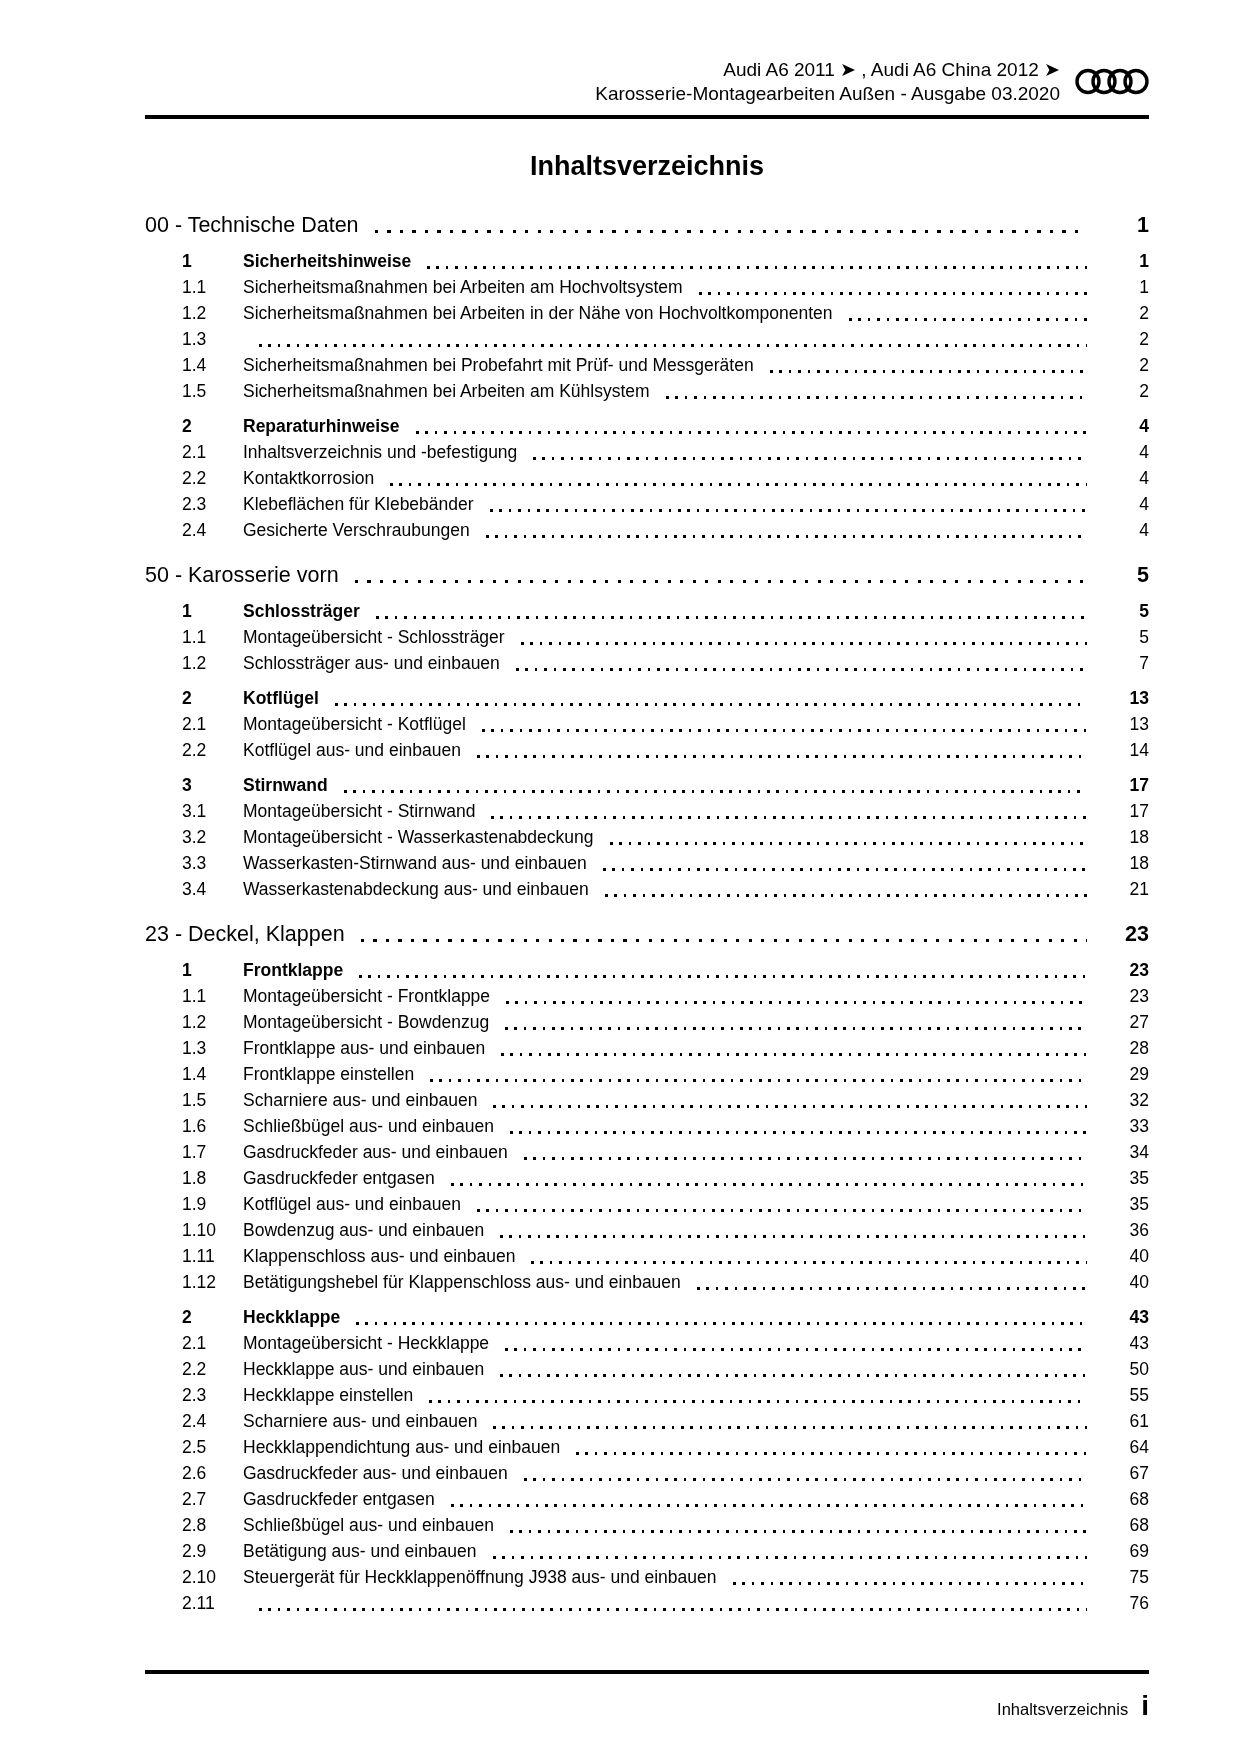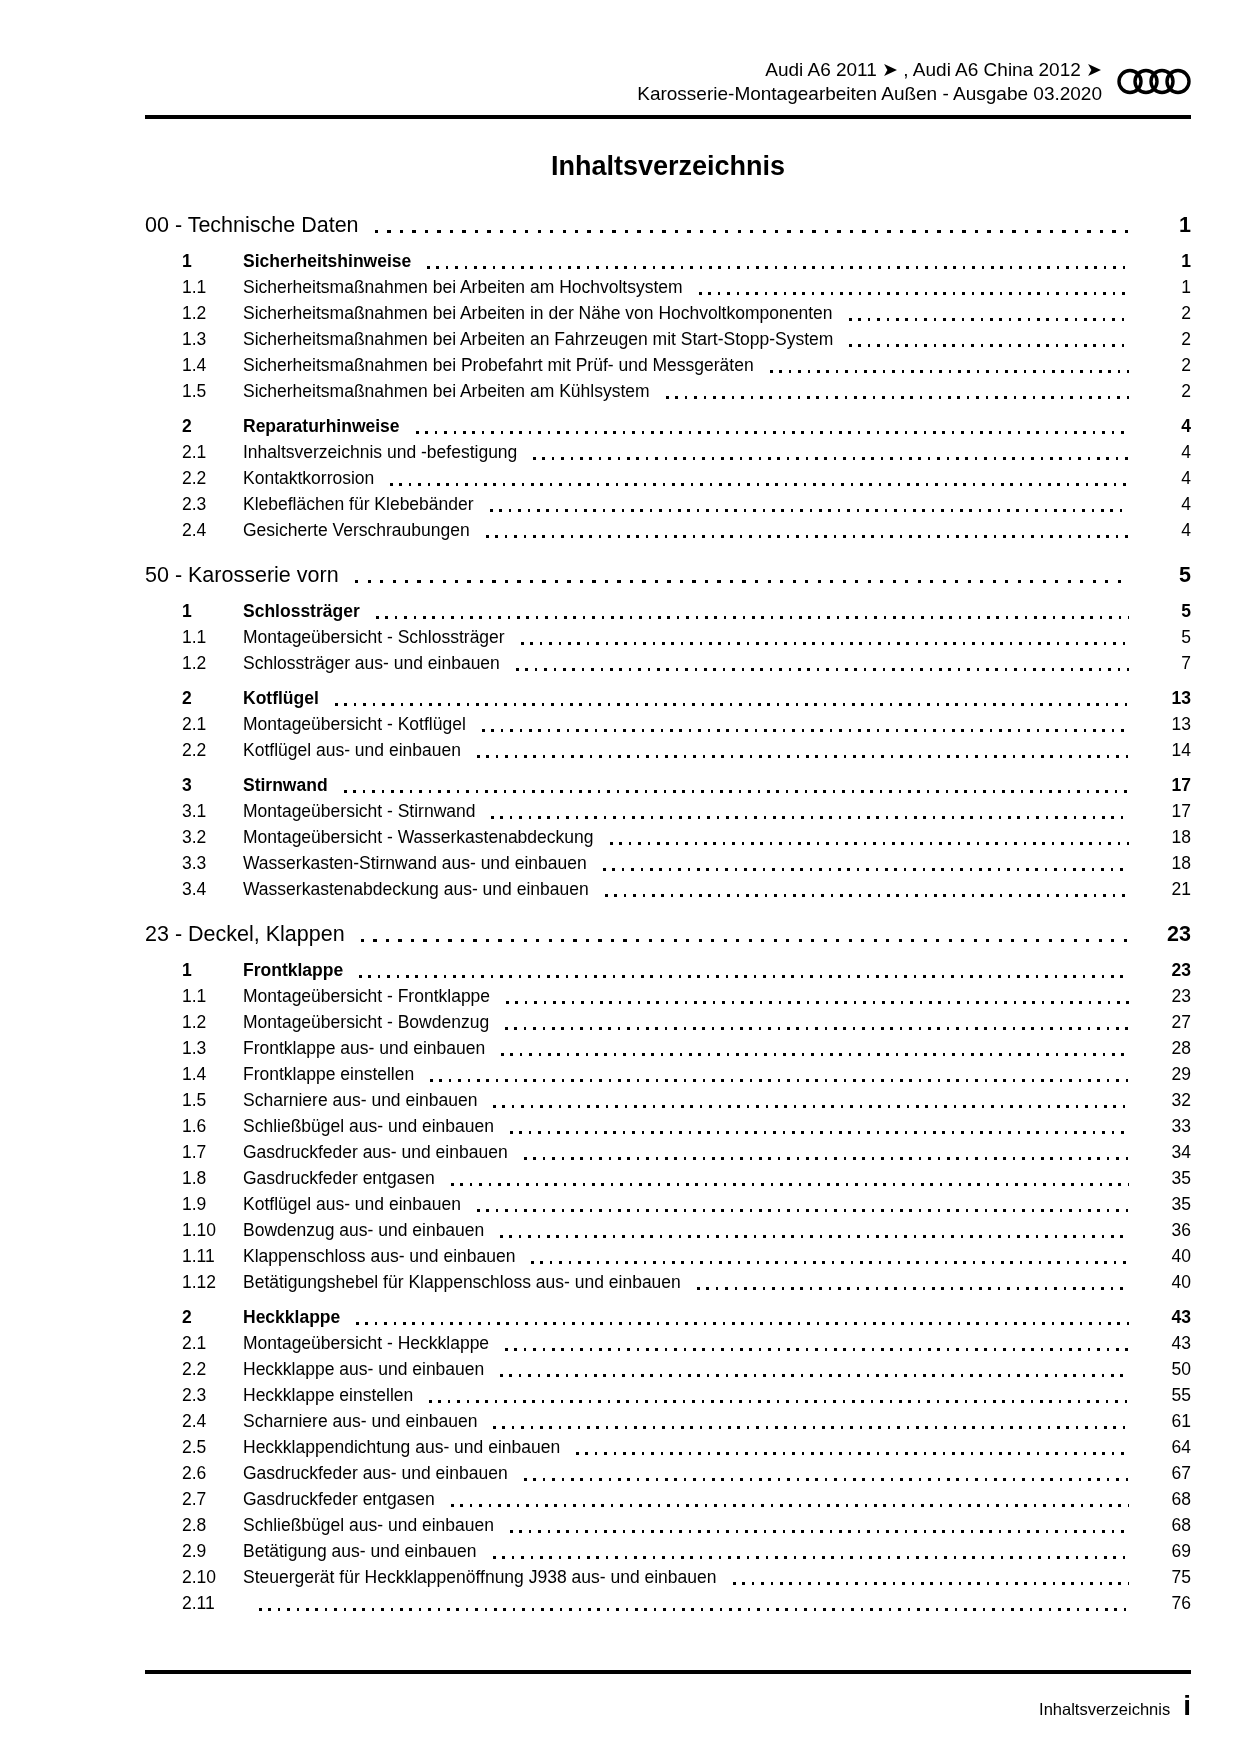--- a/index.html
+++ b/index.html
@@ -9,21 +9,21 @@
     height: 1754px;
     background: #ffffff;
     color: #000000;
     font-family: "Liberation Sans", sans-serif;
     overflow: hidden;
   }
   .page {
     box-sizing: border-box;
     width: 1240px;
     height: 1754px;
-    padding: 58px 49px 0 145px;
+    padding: 58px 91px 0 145px;
   }
   
   .header {
     display: flex;
     justify-content: flex-end;
     align-items: flex-start;
     gap: 15px;
   }
   .header-text {
     text-align: right;
@@ -140,21 +140,20 @@
         <span class="pageno">1</span>
       </div>
       <div class="entry-row">
         <span class="num">1.2</span>
         <span class="entry-title">Sicherheitsmaßnahmen bei Arbeiten in der Nähe von Hochvoltkomponenten</span>
         <span class="leader"></span>
         <span class="pageno">2</span>
       </div>
       <div class="entry-row">
         <span class="num">1.3</span>
-        <span class="entry-title">Sicherheitsmaßnahmen bei Arbeiten an Fahrzeugen mit Start-Stopp-System</span>
         <span class="leader"></span>
         <span class="pageno">2</span>
       </div>
       <div class="entry-row">
         <span class="num">1.4</span>
         <span class="entry-title">Sicherheitsmaßnahmen bei Probefahrt mit Prüf- und Messgeräten</span>
         <span class="leader"></span>
         <span class="pageno">2</span>
       </div>
       <div class="entry-row">

